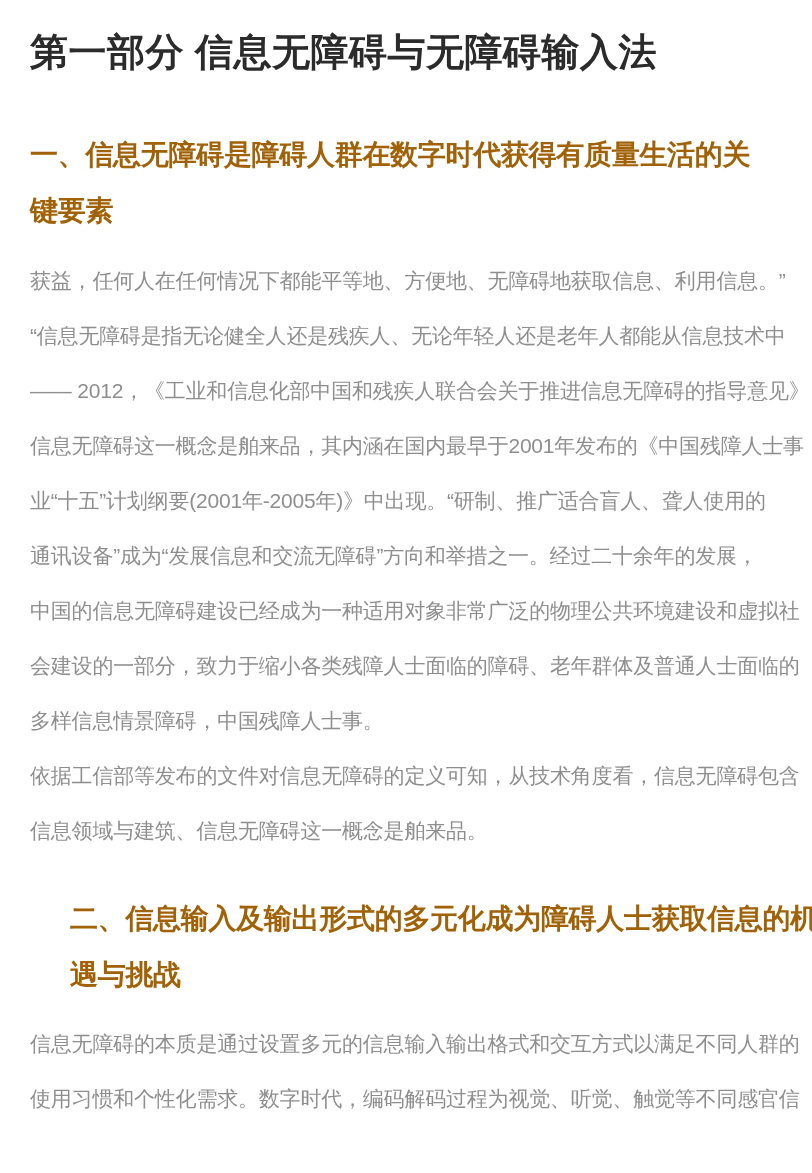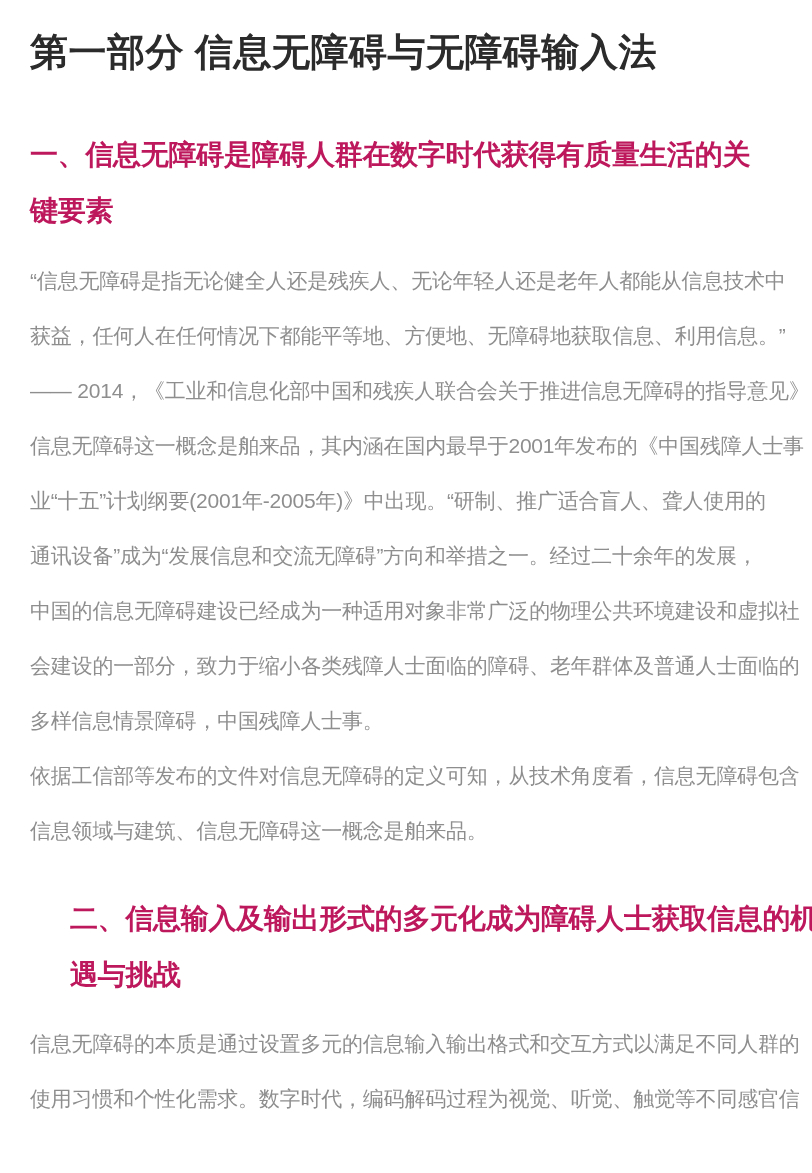--- a/index.html
+++ b/index.html
@@ -21,21 +21,21 @@
     margin-top: 20px;
     font-size: 38px;
     line-height: 48px;
     font-weight: bold;
     color: #2b2b2b;
     letter-spacing: 0.5px;
     white-space: nowrap;
   }
   .section-heading {
     font-weight: bold;
-    color: #be185d;
+    color: #a16207;
   }
   .section-heading .h-line {
     font-size: 28px;
     line-height: 56px;
     letter-spacing: -0.3px;
     white-space: nowrap;
   }
   .heading-1 { margin-top: 51px; }
   .heading-2 { margin-top: 33px; margin-left: 40px; }
   .body-block {
@@ -56,23 +56,23 @@
 <div class="page">
 
   <h1 class="doc-title">第一部分 信息无障碍与无障碍输入法</h1>
 
   <div class="section-heading heading-1">
     <div class="h-line">一、信息无障碍是障碍人群在数字时代获得有质量生活的关</div>
     <div class="h-line">键要素</div>
   </div>
 
   <div class="body-block body-1">
+    <div class="b-line">获益，任何人在任何情况下都能平等地、方便地、无障碍地获取信息、利用信息。”</div>
     <div class="b-line">“信息无障碍是指无论健全人还是残疾人、无论年轻人还是老年人都能从信息技术中</div>
-    <div class="b-line">获益，任何人在任何情况下都能平等地、方便地、无障碍地获取信息、利用信息。”</div>
-    <div class="b-line">—— 2014，《工业和信息化部中国和残疾人联合会关于推进信息无障碍的指导意见》</div>
+    <div class="b-line">—— 2012，《工业和信息化部中国和残疾人联合会关于推进信息无障碍的指导意见》</div>
     <div class="b-line">信息无障碍这一概念是舶来品，其内涵在国内最早于2001年发布的《中国残障人士事</div>
     <div class="b-line">业“十五”计划纲要(2001年-2005年)》中出现。“研制、推广适合盲人、聋人使用的</div>
     <div class="b-line">通讯设备”成为“发展信息和交流无障碍”方向和举措之一。经过二十余年的发展，</div>
     <div class="b-line">中国的信息无障碍建设已经成为一种适用对象非常广泛的物理公共环境建设和虚拟社</div>
     <div class="b-line">会建设的一部分，致力于缩小各类残障人士面临的障碍、老年群体及普通人士面临的</div>
     <div class="b-line">多样信息情景障碍，中国残障人士事。</div>
     <div class="b-line">依据工信部等发布的文件对信息无障碍的定义可知，从技术角度看，信息无障碍包含</div>
     <div class="b-line">信息领域与建筑、信息无障碍这一概念是舶来品。</div>
   </div>
 

